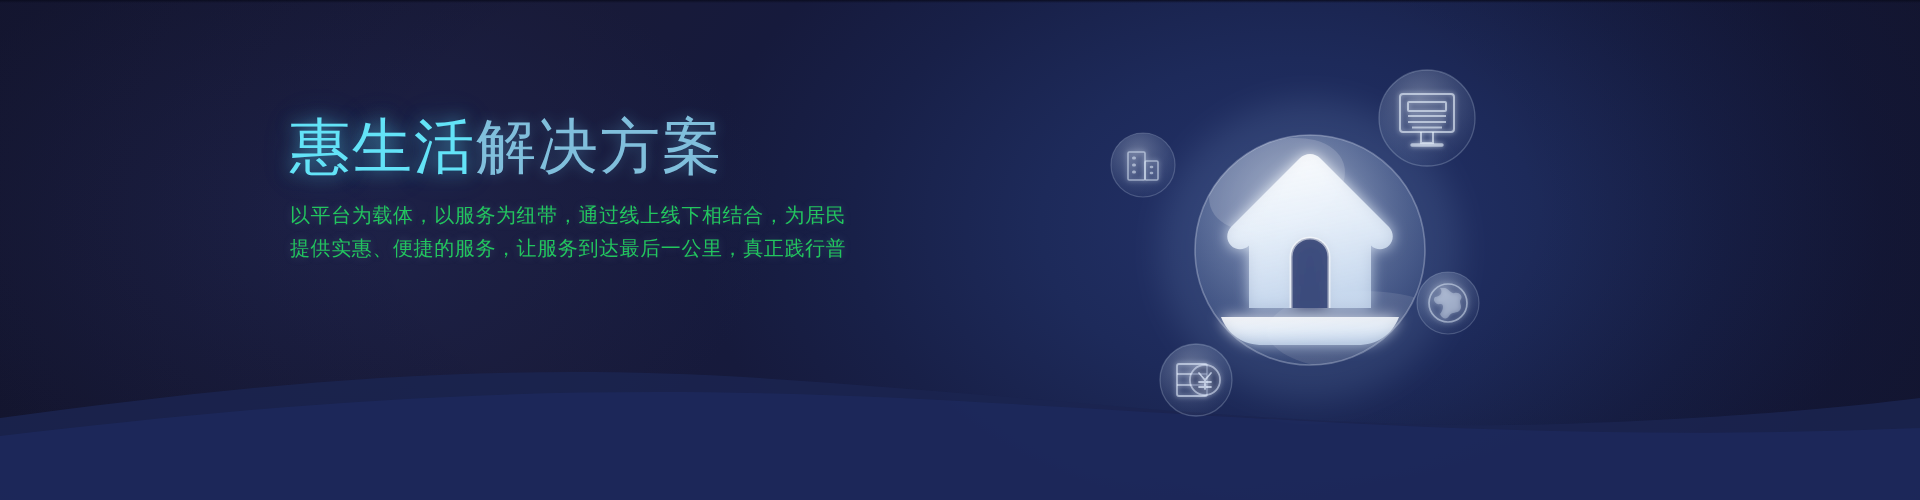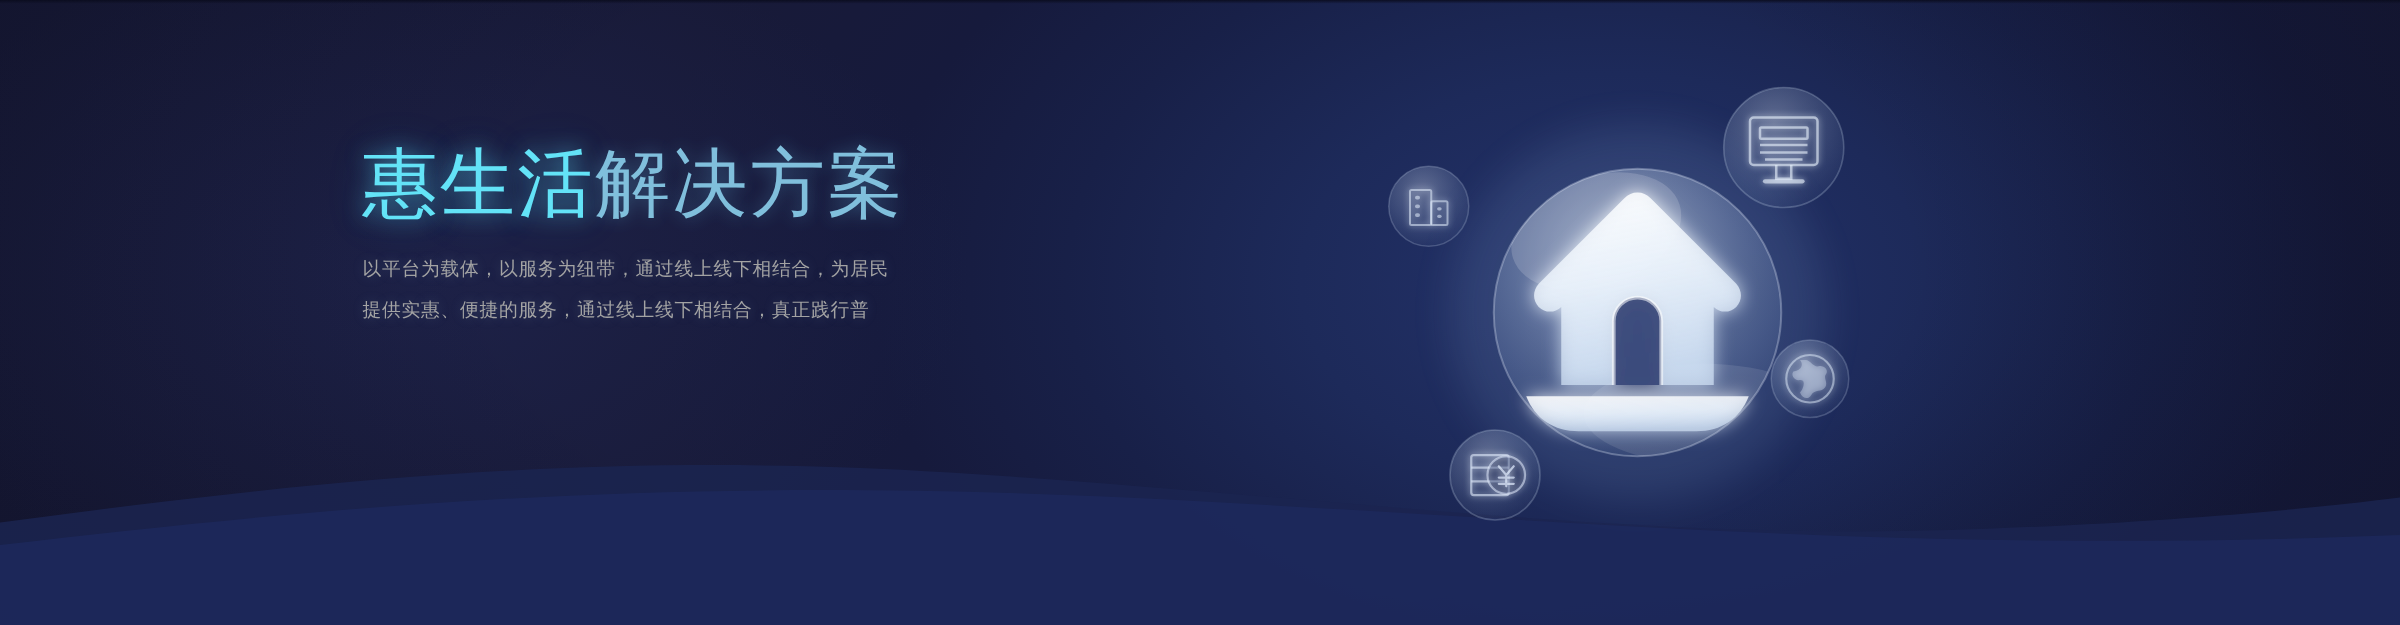--- a/index.html
+++ b/index.html
@@ -74,22 +74,22 @@
     text-shadow: 0 0 16px rgba(92,220,246,0.55), 0 0 34px rgba(60,170,230,0.30);
   }
   .headline .hl-b {
     color: #8fd6f2;
     opacity: 0.88;
     text-shadow: 0 0 14px rgba(110,200,240,0.40);
   }
   .subcopy {
     margin: 16px 0 0 0;
     width: 575px;
-    color: #a3a3a3;
-    font-size: 15px;
+    color: #22c55e;
+    font-size: 20px;
     line-height: 33px;
     letter-spacing: 0.6px;
     text-shadow: 0 0 10px rgba(150,185,230,0.22);
   }
   .subcopy .line { display: block; }
 
   
   .art {
     position: absolute;
     left: 1095px;
@@ -115,21 +115,21 @@
     <path d="M0,96 C260,66 520,40 900,58 C1250,75 1520,104 1920,88 L1920,160 L0,160 Z" fill="#1d2a5e" opacity="0.75"></path>
   </svg>
   <div class="bg-topline"></div>
 
   <div class="copy">
     <h1 class="headline">
       <span class="hl-a">惠生活</span><span class="hl-b">解决方案</span>
     </h1>
     <p class="subcopy">
       <span class="line">以平台为载体，以服务为纽带，通过线上线下相结合，为居民</span>
-      <span class="line">提供实惠、便捷的服务，通过线上线下相结合，真正践行普</span>
+      <span class="line">提供实惠、便捷的服务，让服务到达最后一公里，真正践行普</span>
     </p>
   </div>
 
   <div class="art">
     <svg width="430" height="430" viewBox="0 0 430 430">
       <defs>
         <radialGradient id="orbGrad" cx="45%" cy="32%" r="70%">
           <stop offset="0%" stop-color="#e9f2fb" stop-opacity="0.60"></stop>
           <stop offset="48%" stop-color="#c2d4ec" stop-opacity="0.34"></stop>
           <stop offset="82%" stop-color="#8fa8cc" stop-opacity="0.20"></stop>

